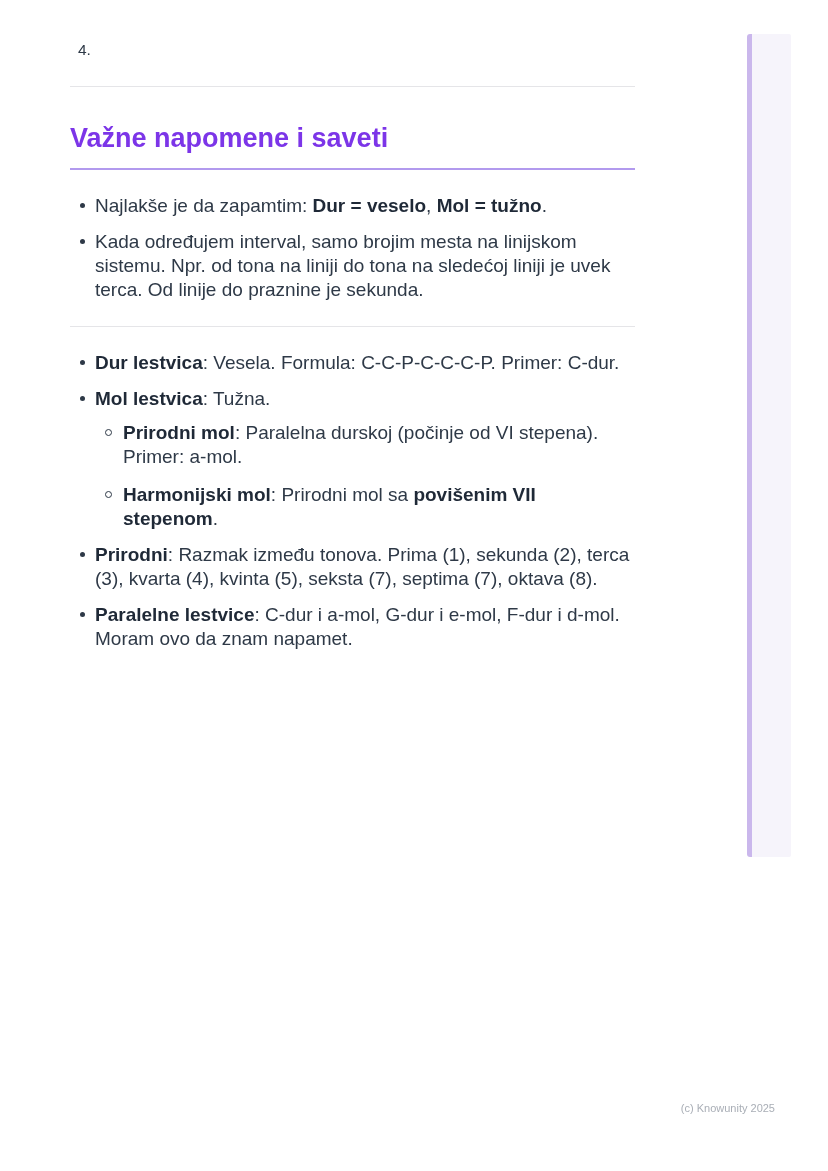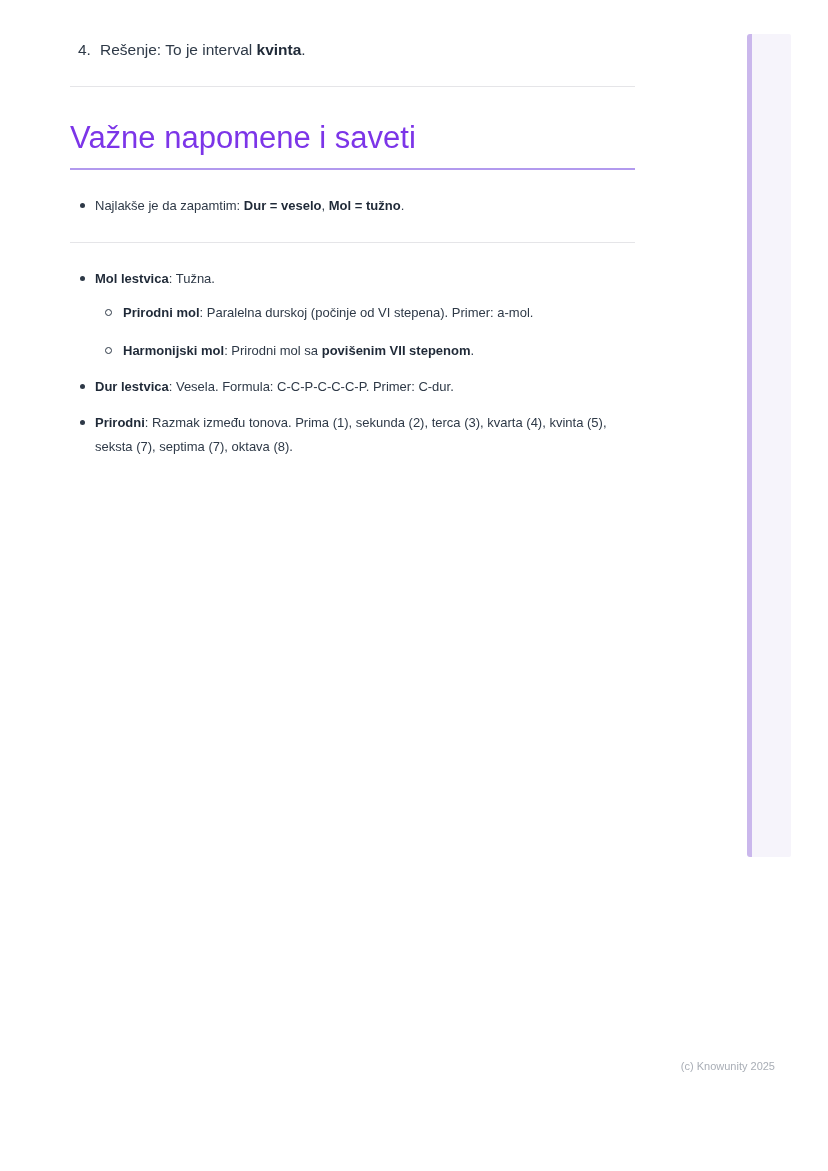--- a/index.html
+++ b/index.html
@@ -5,82 +5,83 @@
   html,body{margin:0;padding:0;background:#fff;}
   .page{
     position:relative;width:828px;height:1171px;background:#ffffff;overflow:hidden;
     font-family:"Liberation Sans",sans-serif;color:var(--body,#2e3947);
   }
   .content{position:absolute;left:70px;top:0;width:565px;}
   .numbered{display:flex;margin-top:38px;font-size:15.5px;line-height:24px;}
   .numbered .num{margin-left:8px;width:22px;flex:none;}
   .divider{border:none;border-top:1px solid var(--divider,#e5e5e8);margin:24px 0 0 0;}
   h1.heading{
-    margin:34px 0 0 0;font-size:31px;line-height:34px;font-weight:normal;
+    margin:34px 0 0 0;font-size:27px;line-height:34px;font-weight:bold;
     color:var(--heading,#7c35e8);padding-bottom:13px;
     border-bottom:2px solid var(--underline,#b29aee);
   }
-  ul.bullets{list-style:none;margin:24px 0 0 0;padding:0;font-size:13px;line-height:24px;}
+  ul.bullets{list-style:none;margin:24px 0 0 0;padding:0;font-size:19px;line-height:24px;}
   ul.bullets > li{position:relative;padding-left:25px;margin-bottom:12px;}
   ul.bullets > li::before{
     content:"";position:absolute;left:10px;top:9px;width:5px;height:5px;
     border-radius:50%;background:var(--body,#2e3947);
   }
   ul.sub{list-style:none;margin:10px 0 0 0;padding:0;}
   ul.sub > li{position:relative;padding-left:28px;margin-bottom:14px;}
   ul.sub > li:last-child{margin-bottom:2px;}
   ul.sub > li::before{
     content:"";position:absolute;left:10px;top:8px;width:5px;height:5px;
     border-radius:50%;background:transparent;border:1.5px solid var(--body,#2e3947);
   }
   .b{font-weight:bold;color:var(--bold,#1f2937);}
   .side-strip{
     position:absolute;left:747px;top:34px;width:44px;height:823px;
     background:var(--strip-fill,#f6f4fb);
     border-left:5px solid var(--strip-line,#cab7ec);
     border-radius:3px 2px 2px 3px;box-sizing:border-box;
   }
   .footer{
-    position:absolute;top:1060px;right:53px;font-size:11px;
+    position:absolute;top:1102px;right:53px;font-size:11px;
     color:var(--footer,#a9aeb6);
   }
 </style>
 </head>
 <body>
 
 <div class="page">
 
   <div class="side-strip"></div>
 
   <div class="content">
 
     <div class="numbered">
       <span class="num">4.</span>
-      <span class="rich"><span>Rešenje: To je interval </span><span class="b">kvinta</span><span>.</span></span>
     </div>
 
     <hr class="divider">
 
     <section>
       <h1 class="heading">Važne napomene i saveti</h1>
       <ul class="bullets">
           <li><span><span>Najlakše je da zapamtim: </span><span class="b">Dur = veselo</span><span>, </span><span class="b">Mol = tužno</span><span>.</span></span></li>
+          <li><span><span>Kada određujem interval, samo brojim mesta na linijskom sistemu. Npr. od tona na liniji do tona na sledećoj liniji je uvek terca. Od linije do praznine je sekunda.</span></span></li>
         </ul>
     </section>
 
     <hr class="divider">
 
     <section>
       <ul class="bullets">
+          <li><span><span class="b">Dur lestvica</span><span>: Vesela. Formula: C-C-P-C-C-C-P. Primer: C-dur.</span></span></li>
           <li><span><span class="b">Mol lestvica</span><span>: Tužna.</span></span><ul class="sub">
               <li><span><span class="b">Prirodni mol</span><span>: Paralelna durskoj (počinje od VI stepena). Primer: a-mol.</span></span></li>
               <li><span><span class="b">Harmonijski mol</span><span>: Prirodni mol sa </span><span class="b">povišenim VII stepenom</span><span>.</span></span></li>
             </ul></li>
-          <li><span><span class="b">Dur lestvica</span><span>: Vesela. Formula: C-C-P-C-C-C-P. Primer: C-dur.</span></span></li>
           <li><span><span class="b">Prirodni</span><span>: Razmak između tonova. Prima (1), sekunda (2), terca (3), kvarta (4), kvinta (5), seksta (7), septima (7), oktava (8).</span></span></li>
+          <li><span><span class="b">Paralelne lestvice</span><span>: C-dur i a-mol, G-dur i e-mol, F-dur i d-mol. Moram ovo da znam napamet.</span></span></li>
         </ul>
     </section>
 
   </div>
 
   <div class="footer">(c) Knowunity 2025</div>
 
 </div>
 
 </body></html>

